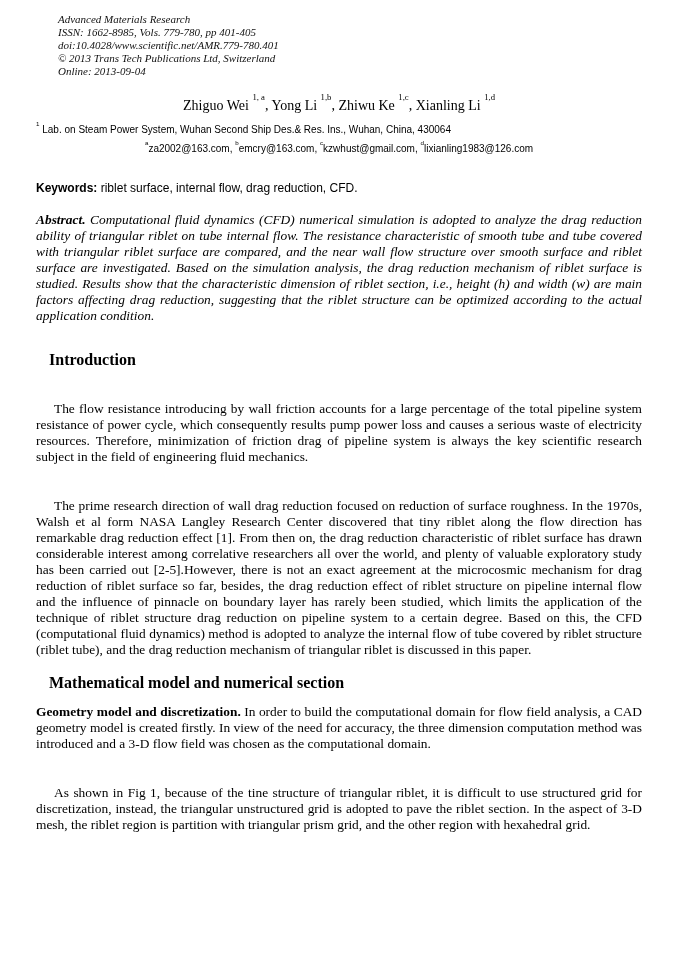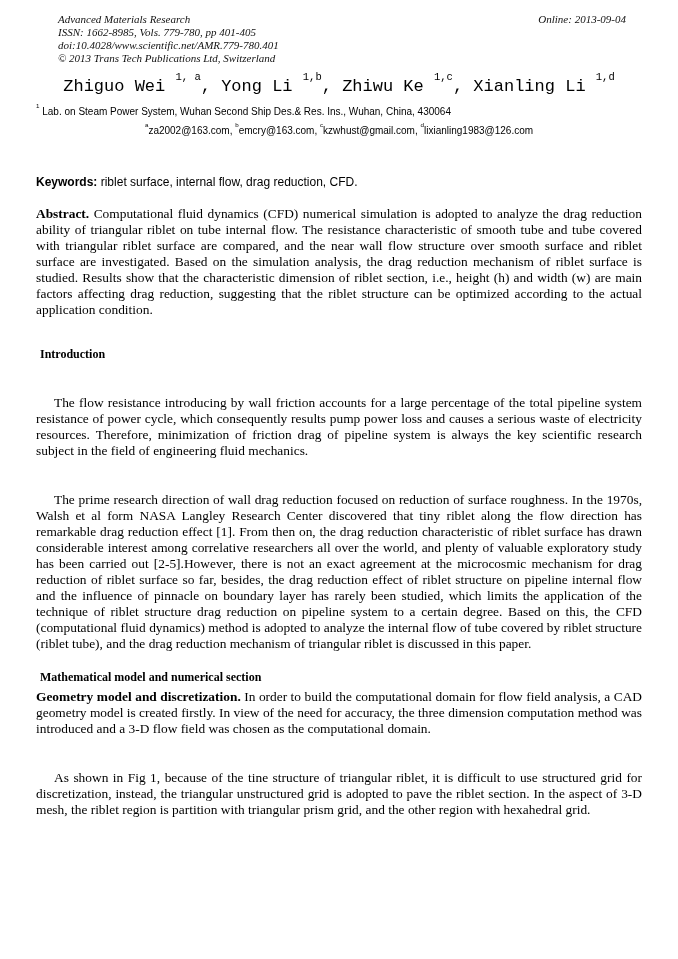--- a/index.html
+++ b/index.html
@@ -18,36 +18,37 @@
   .hdr {
     display: flex;
     justify-content: space-between;
     align-items: flex-start;
     padding: 0 16px 0 22px;
     font-family: "Liberation Serif", serif;
     font-style: italic;
     font-size: 11px;
     line-height: 13px;
     color: #111;
+    flex-direction: column;
   }
   
   .title {
     font-family: "Liberation Sans", sans-serif;
     font-weight: bold;
     font-size: 16px;
     line-height: 19px;
     text-align: center;
     margin: 19px auto 0 auto;
     max-width: 556px;
   }
   .authors {
-    font-family: Liberation Mono, monospace;
-    font-size: 17px;
+    font-family: Liberation Serif, serif;
+    font-size: 14px;
     text-align: center;
-    margin-top: 12px;
+    margin-top: 20px;
   }
   .authors sup, .affil sup, .emails sup {
     font-size: 0.62em;
     position: relative;
     top: -0.45em;
     line-height: 0;
   }
   .affil {
     font-family: "Liberation Sans", sans-serif;
     font-size: 10px;
@@ -55,39 +56,39 @@
   }
   .emails {
     font-family: Liberation Sans, sans-serif;
     font-size: 10px;
     text-align: center;
     margin-top: 8px;
   }
   .keywords {
     font-family: "Liberation Sans", sans-serif;
     font-size: 12px;
-    margin-top: 39px;
+    margin-top: 27px;
   }
   .keywords .kw-label { font-weight: bold; }
   
   .para {
     font-family: "Liberation Serif", serif;
     font-size: 13.4px;
     line-height: 16px;
     text-align: justify;
     margin: 0;
   }
-  .abstract { margin-top: 17px; }
+  .abstract { margin-top: 17px; font-style: italic; }
   .runin-label { font-weight: bold; }
   .sec-heading {
     font-family: "Liberation Serif", serif;
     font-weight: bold;
-    font-size: 12px;
+    font-size: 16px;
     line-height: 16px;
-    margin: 4px;
+    margin: 13px;
   }
   .h-intro { margin-top: 28px; }
   .p-after-heading { margin-top: 2px; }
   .indent { text-indent: 18px; margin-top: 33px; }
   .h-math { margin-top: 17px; }
   .p-geometry { }
 </style>
 </head>
 <body>
 

